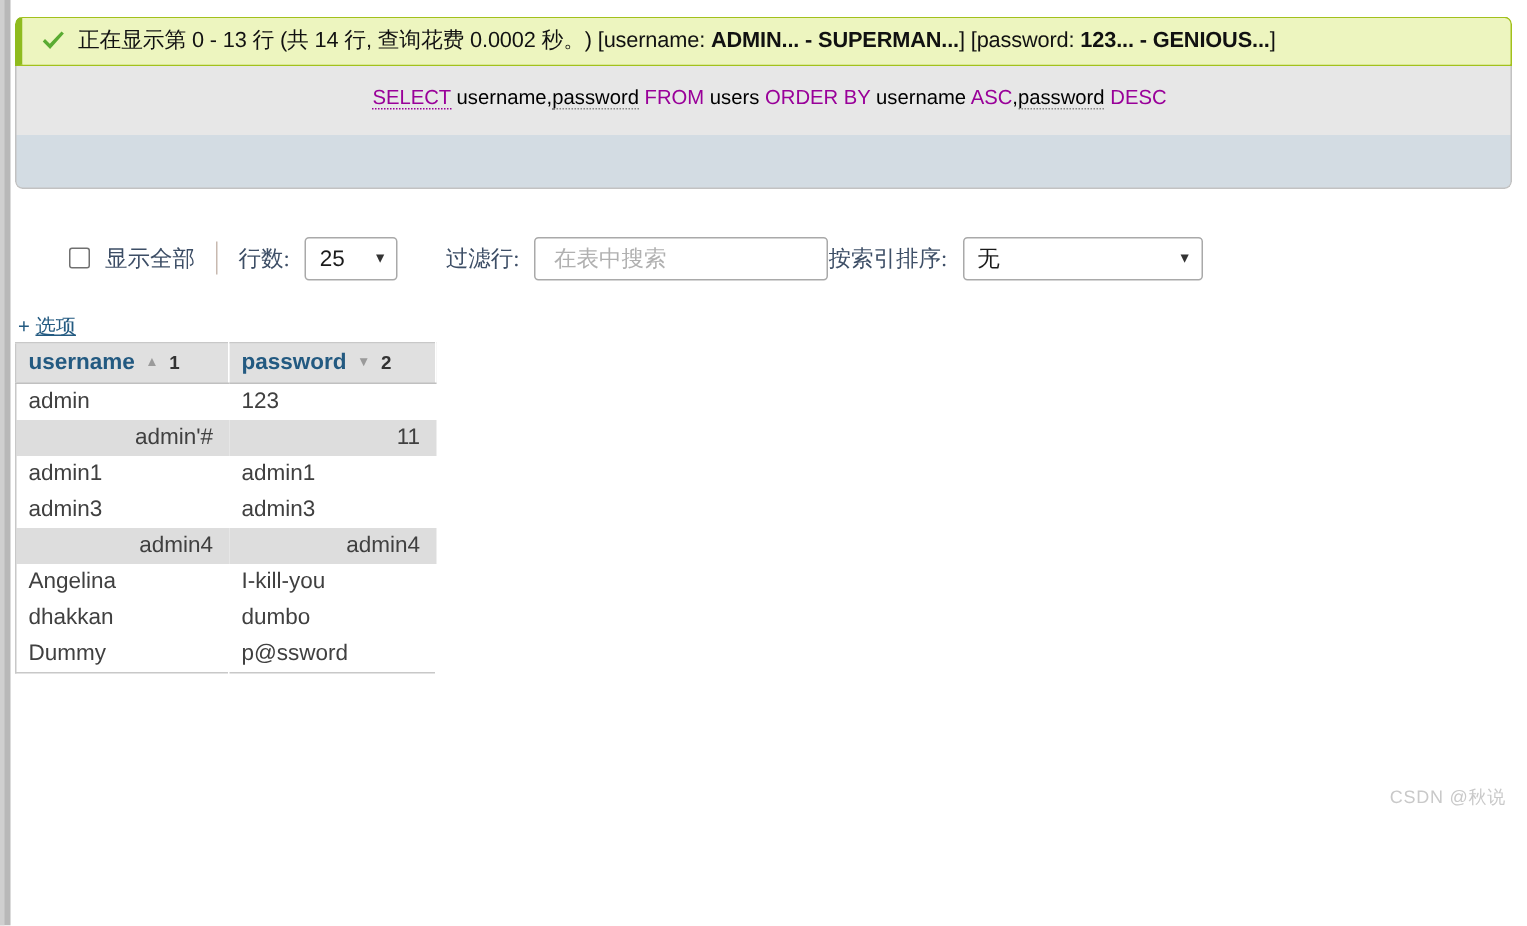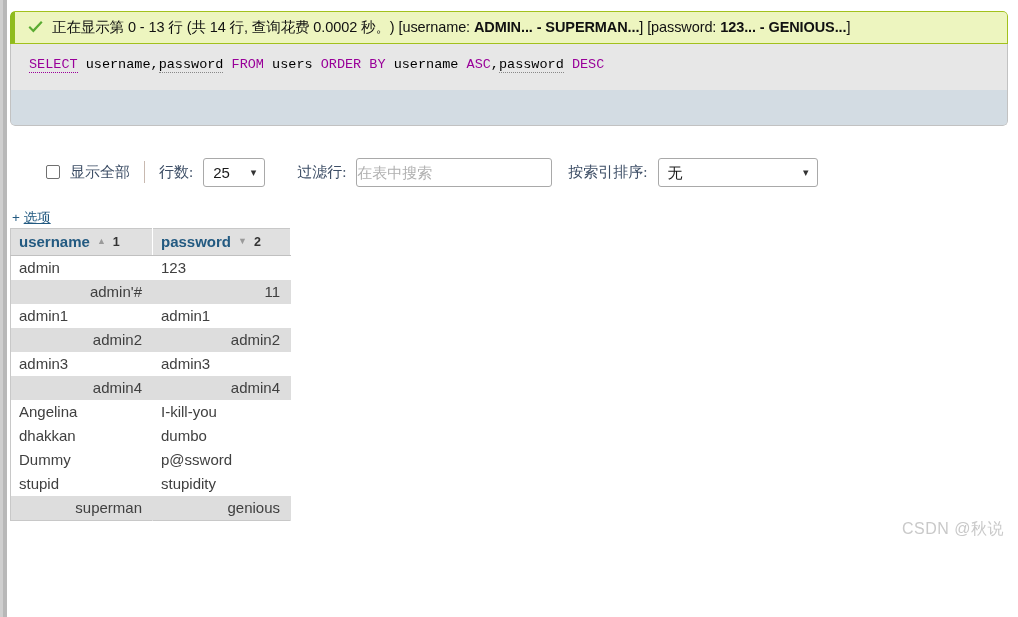--- a/index.html
+++ b/index.html
@@ -70,25 +70,26 @@
   .banner-text b { font-weight: bold; }
 
   .sql-box {
     background: #e7e7e7;
     border-left: 1px solid #c2c2c2;
     border-right: 1px solid #c2c2c2;
     padding: 13px 10px 14px 18px;
     min-height: 46px;
   }
   .sql-code {
-    font-family: Liberation Mono, monospace;
+    font-family: Liberation Sans, sans-serif;
     font-size: 13.5px;
     color: #000000;
     white-space: nowrap;
     letter-spacing: 0px;
+    text-align: center;
   }
   .kw {
     color: #990099;
     border-bottom: 1px dotted #990099;
   }
   .kw-plain { color: #990099; }
   .ident {
     color: #000000;
     border-bottom: 1px dotted #888888;
   }
@@ -156,28 +157,28 @@
   .sel-rows { width: 62px; }
   .sel-index { width: 160px; }
 
   .txt-input {
     background: #ffffff;
     border: 1px solid #a9a9a9;
     border-radius: 3px;
     font-family: "Liberation Sans", sans-serif;
     font-size: 15px;
     color: #1a1a1a;
-    padding: 4px 0;
+    padding: 4px 12px;
     height: 29px;
     width: 196px;
   }
   .txt-input::placeholder { color: #b0b0b0; }
   .lbl-gap3 { margin-left: 32px; }
   .lbl-gap4 { margin-left: 10px; }
-  .lbl-gap5 { margin-left: 16px; }
+  .lbl-gap5 { }
 
   
   .options-link {
     position: absolute;
     left: 12px; top: 209px;
     font-size: 13.5px;
     color: #235a81;
     white-space: nowrap;
   }
   .options-link .plus { color: #235a81; }
@@ -237,21 +238,21 @@
   }
   .res-table tbody tr.odd  { background: #ffffff; }
   .res-table tbody tr.even { background: #dddddd; text-align: right; }
   .col-u { width: 142px; min-width: 142px; }
   .col-p { width: 138px; min-width: 138px; }
 
   
   .watermark {
     position: absolute;
     right: 14px; bottom: 12px;
-    font-size: 16px;
+    font-size: 12px;
     color: #c9c9c9;
     white-space: nowrap;
     letter-spacing: 0.5px;
   }
 </style>
 </head>
 <body>
 
 <div id="page">
 
@@ -334,49 +335,37 @@
           <td class="col-p">123</td>
         </tr>
         <tr class="even">
           <td class="col-u">admin'#</td>
           <td class="col-p">11</td>
         </tr>
         <tr class="odd">
           <td class="col-u">admin1</td>
           <td class="col-p">admin1</td>
         </tr>
-        <tr class="even">
-          <td class="col-u">admin2</td>
-          <td class="col-p">admin2</td>
-        </tr>
         <tr class="odd">
           <td class="col-u">admin3</td>
           <td class="col-p">admin3</td>
         </tr>
         <tr class="even">
           <td class="col-u">admin4</td>
           <td class="col-p">admin4</td>
         </tr>
         <tr class="odd">
           <td class="col-u">Angelina</td>
           <td class="col-p">I-kill-you</td>
         </tr>
         <tr class="odd">
           <td class="col-u">dhakkan</td>
           <td class="col-p">dumbo</td>
         </tr>
         <tr class="odd">
           <td class="col-u">Dummy</td>
           <td class="col-p">p@ssword</td>
         </tr>
-        <tr class="odd">
-          <td class="col-u">stupid</td>
-          <td class="col-p">stupidity</td>
-        </tr>
-        <tr class="even">
-          <td class="col-u">superman</td>
-          <td class="col-p">genious</td>
-        </tr>
       </tbody>
   </table>
 
   <div class="watermark">CSDN @秋说</div>
 </div>
 
 </body></html>

